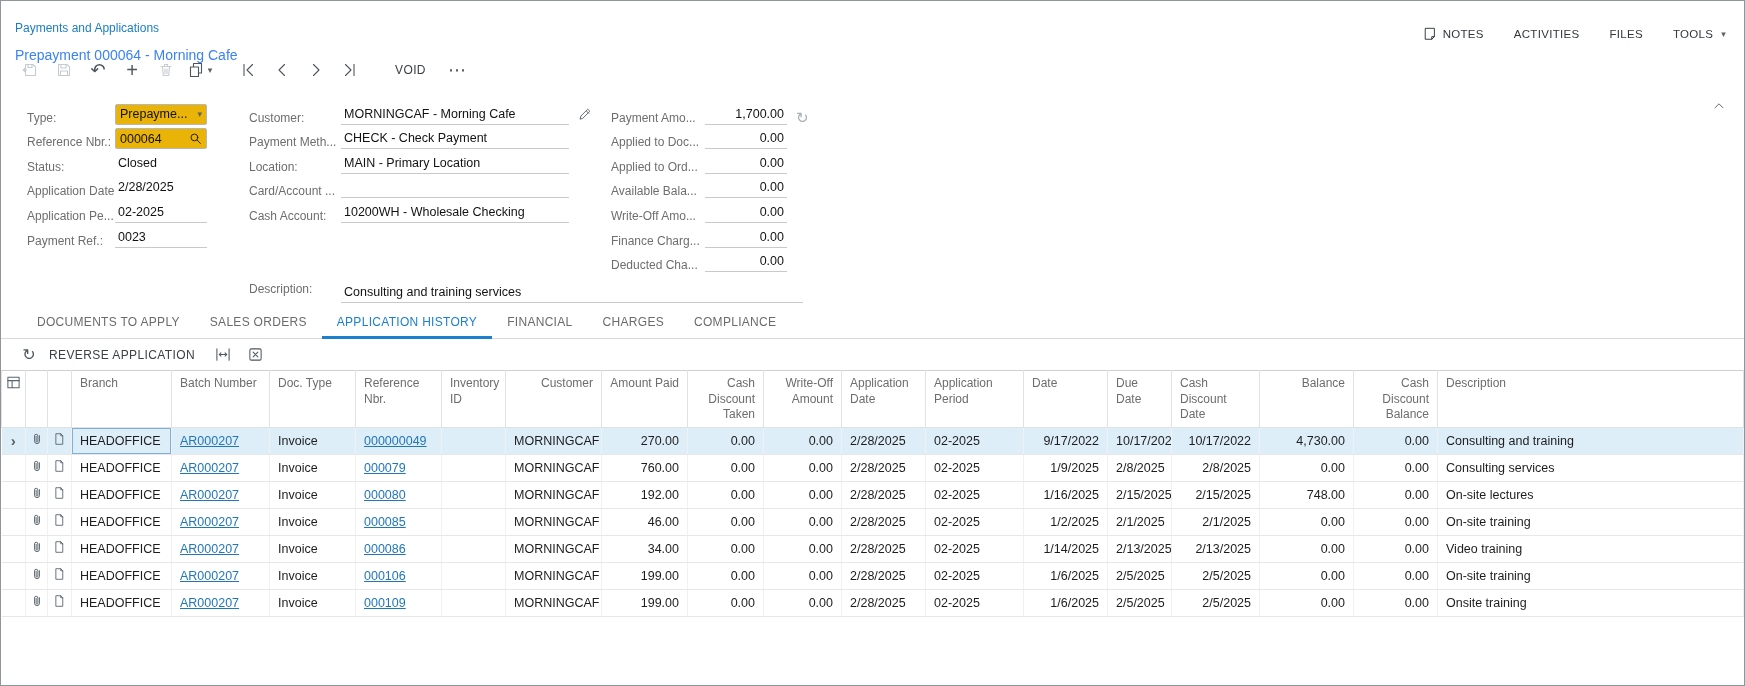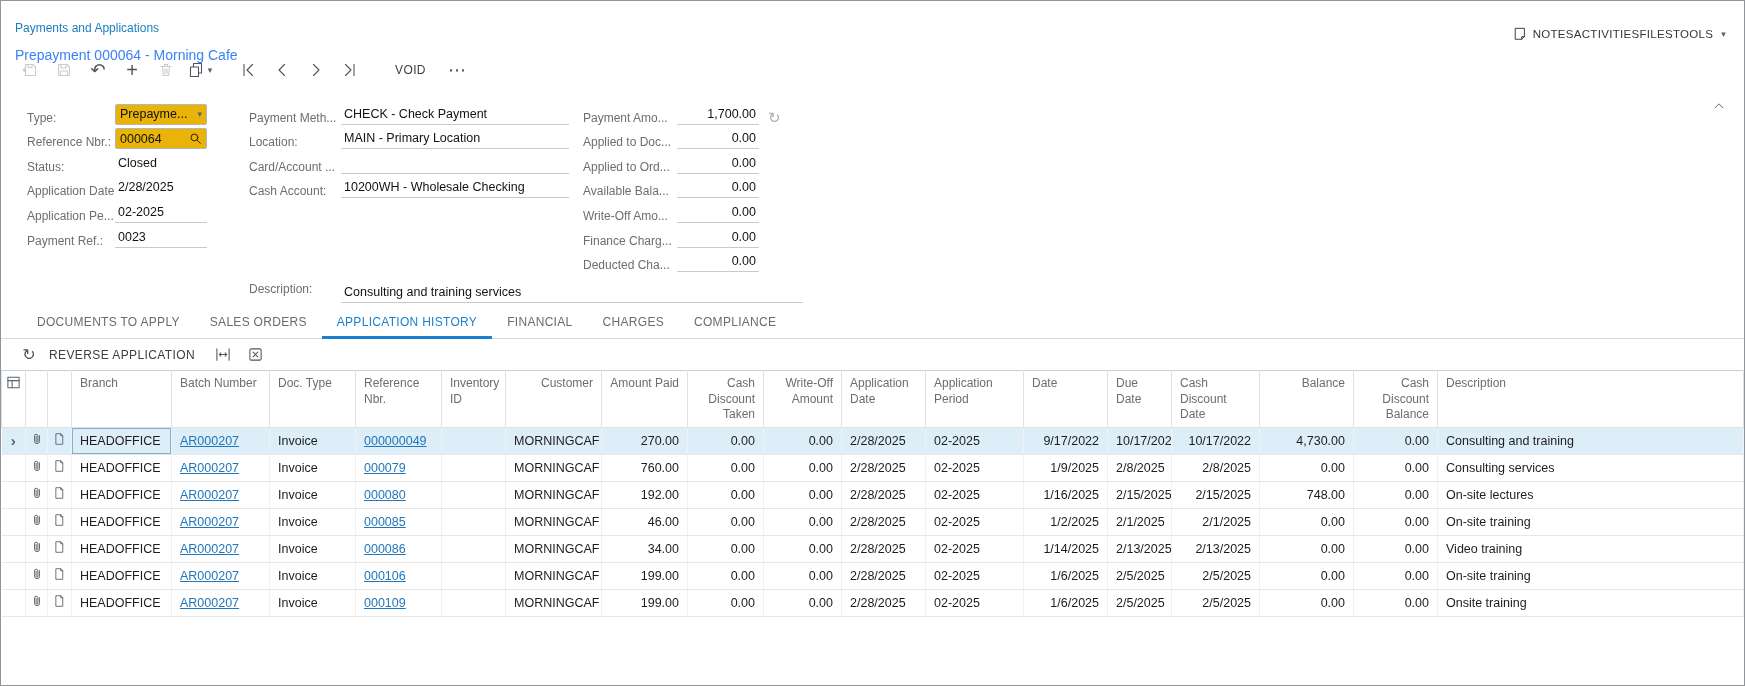--- a/index.html
+++ b/index.html
@@ -4,21 +4,21 @@
 <style>
   *{box-sizing:border-box;margin:0;padding:0}
   html,body{background:#fff}
   body{width:1745px;height:686px;font-family:"Liberation Sans",sans-serif;font-size:12px;color:#2b2b2b;overflow:hidden}
   .win{width:1745px;height:686px;border:1px solid #8f959b;background:#fff;overflow:hidden;position:relative}
 
   
   .top{display:flex;justify-content:space-between;align-items:flex-start;padding:20px 18px 0 14px;height:49px}
   .bc{color:#1b7ec2;font-size:12px;cursor:pointer}
   .title{font-size:14px;color:#3b82f6;margin-top:12px;white-space:nowrap}
-  .menu{display:flex;align-items:center;padding-top:6px;font-size:11.5px;color:#33383d;letter-spacing:.3px}
+  .menu{display:flex;gap:30px;align-items:center;padding-top:6px;font-size:11.5px;color:#33383d;letter-spacing:.3px}
   .menu-item{display:flex;align-items:center;gap:6px;cursor:pointer;white-space:nowrap}
 
   
   .toolbar{display:flex;align-items:center;padding:0 0 0 12px;height:40px}
   .tb-btn{min-width:34px;height:30px;display:flex;align-items:center;justify-content:center;color:#4d565e;cursor:pointer;border-radius:3px;gap:2px}
   .tb-btn.disabled{color:#c7ccd1}
   .tb-btn.gap{margin-left:14px}
   .tb-text{padding:0 14px;font-size:12px;color:#3c4146;letter-spacing:.4px}
   .glyph{line-height:1;display:inline-block}
   .g18{font-size:18px}
@@ -219,20 +219,32 @@
         <div class="frow">
           <div class="flabel">Application Pe...</div>
           <div class="field u">02-2025</div>
         </div>
         <div class="frow">
           <div class="flabel">Payment Ref.:</div>
           <div class="field u">0023</div>
         </div>
       </div>
     <div class="fcol" id="fcol2">
+        <div class="frow">
+          <div class="flabel">Customer:</div>
+          <div class="field u">MORNINGCAF - Morning Cafe</div>
+          <span class="tb-btn mini">
+            <span class="icn">
+              <svg width="14" height="14" viewBox="0 0 16 16" fill="none" stroke="currentColor" stroke-width="1.1" stroke-linecap="round" stroke-linejoin="round">
+                <path d="M2.5 13.5l.8-3.2 7.8-7.8 2.4 2.4-7.8 7.8z"></path>
+                <path d="M9.8 4.8l2.4 2.4"></path>
+              </svg>
+            </span>
+          </span>
+        </div>
         <div class="frow">
           <div class="flabel">Payment Meth...</div>
           <div class="field u">CHECK - Check Payment</div>
         </div>
         <div class="frow">
           <div class="flabel">Location:</div>
           <div class="field u">MAIN - Primary Location</div>
         </div>
         <div class="frow">
           <div class="flabel">Card/Account ...</div>

